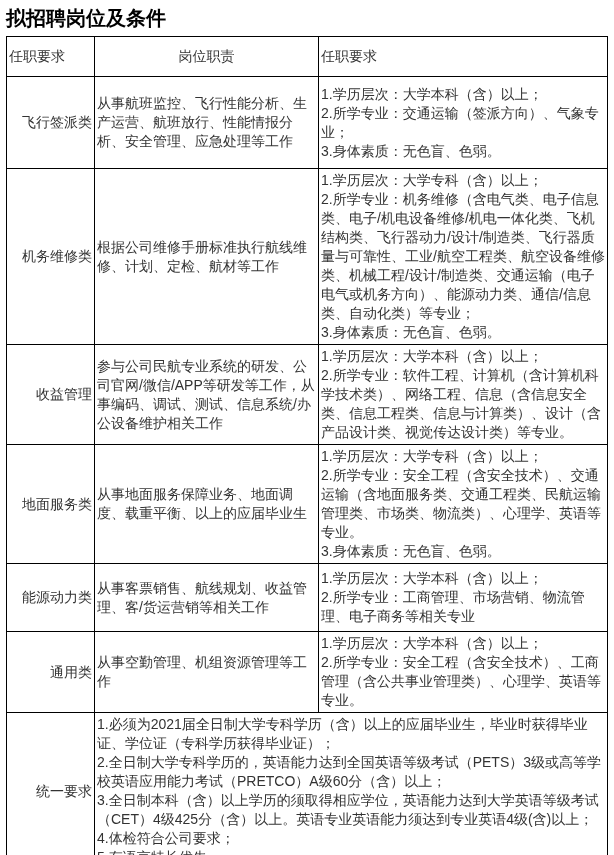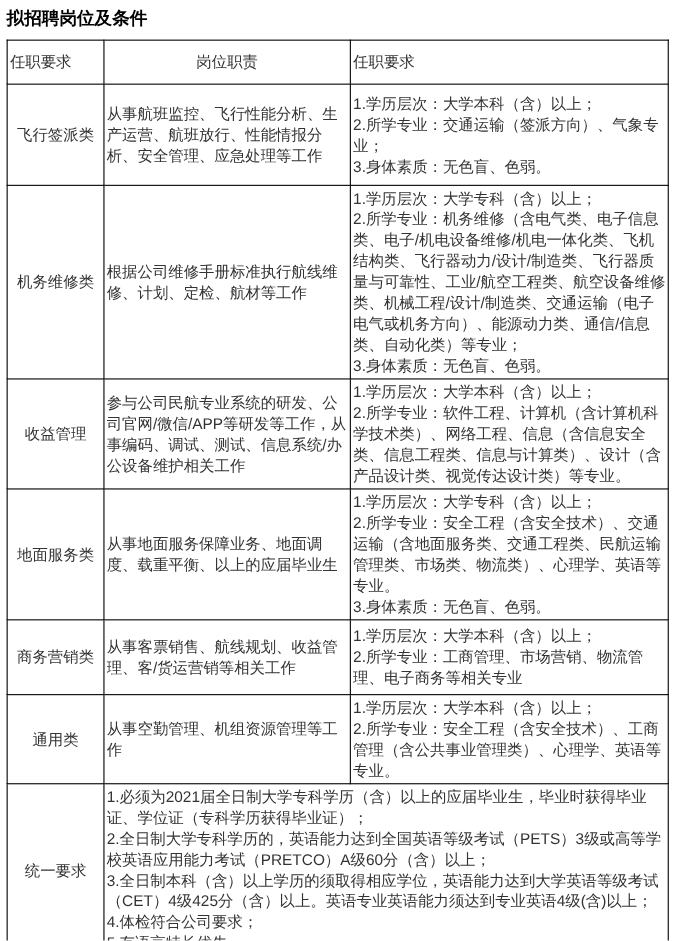--- a/index.html
+++ b/index.html
@@ -10,21 +10,21 @@
     color: #333333;
   }
   .page {
     width: 614px;
     height: 855px;
     box-sizing: border-box;
     padding: 6px 6px 0 6px;
     overflow: hidden;
   }
   .doc-title {
-    font-size: 16px;
+    font-size: 20px;
     line-height: 24px;
     font-weight: bold;
     color: #000000;
     margin: 0 0 6px 0;
   }
   table.recruit {
     border-collapse: collapse;
     table-layout: fixed;
     width: 601px;
   }
@@ -47,21 +47,21 @@
   th.h-duty { text-align: center; }
   th.h-req  { text-align: left; }
   tr.header-row    { height: 40px; }
   tr.row-flight    { height: 92px; }
   tr.row-maint     { height: 166px; }
   tr.row-it        { height: 100px; }
   tr.row-ground    { height: 114px; }
   tr.row-biz       { height: 68px; }
   tr.row-general   { height: 79px; }
   tr.row-unified   { height: 152px; }
-  td.cat-cell  { text-align: center; }
+  td.cat-cell  { text-align: right; }
   td.duty-cell { text-align: left; }
   td.req-cell  { text-align: left; }
   .pre { white-space: pre-line; margin-left: 28px; }
 </style>
 </head>
 <body>
 
 <div class="page">
 
   <h1 class="doc-title">拟招聘岗位及条件</h1>
@@ -104,21 +104,21 @@
 
       <tr class="row-ground">
         <td class="cat-cell">地面服务类</td>
         <td class="duty-cell">从事地面服务保障业务、地面调度、载重平衡、以上的应届毕业生</td>
         <td class="req-cell pre">1.学历层次：大学专科（含）以上；
 2.所学专业：安全工程（含安全技术）、交通运输（含地面服务类、交通工程类、民航运输管理类、市场类、物流类）、心理学、英语等专业。
 3.身体素质：无色盲、色弱。</td>
       </tr>
 
       <tr class="row-biz">
-        <td class="cat-cell">商务营销类</td>
+        <td class="cat-cell">能源动力类</td>
         <td class="duty-cell">从事客票销售、航线规划、收益管理、客/货运营销等相关工作</td>
         <td class="req-cell pre">1.学历层次：大学本科（含）以上；
 2.所学专业：工商管理、市场营销、物流管理、电子商务等相关专业</td>
       </tr>
 
       <tr class="row-general">
         <td class="cat-cell">通用类</td>
         <td class="duty-cell">从事空勤管理、机组资源管理等工作</td>
         <td class="req-cell pre">1.学历层次：大学本科（含）以上；
 2.所学专业：安全工程（含安全技术）、工商管理（含公共事业管理类）、心理学、英语等专业。</td>

